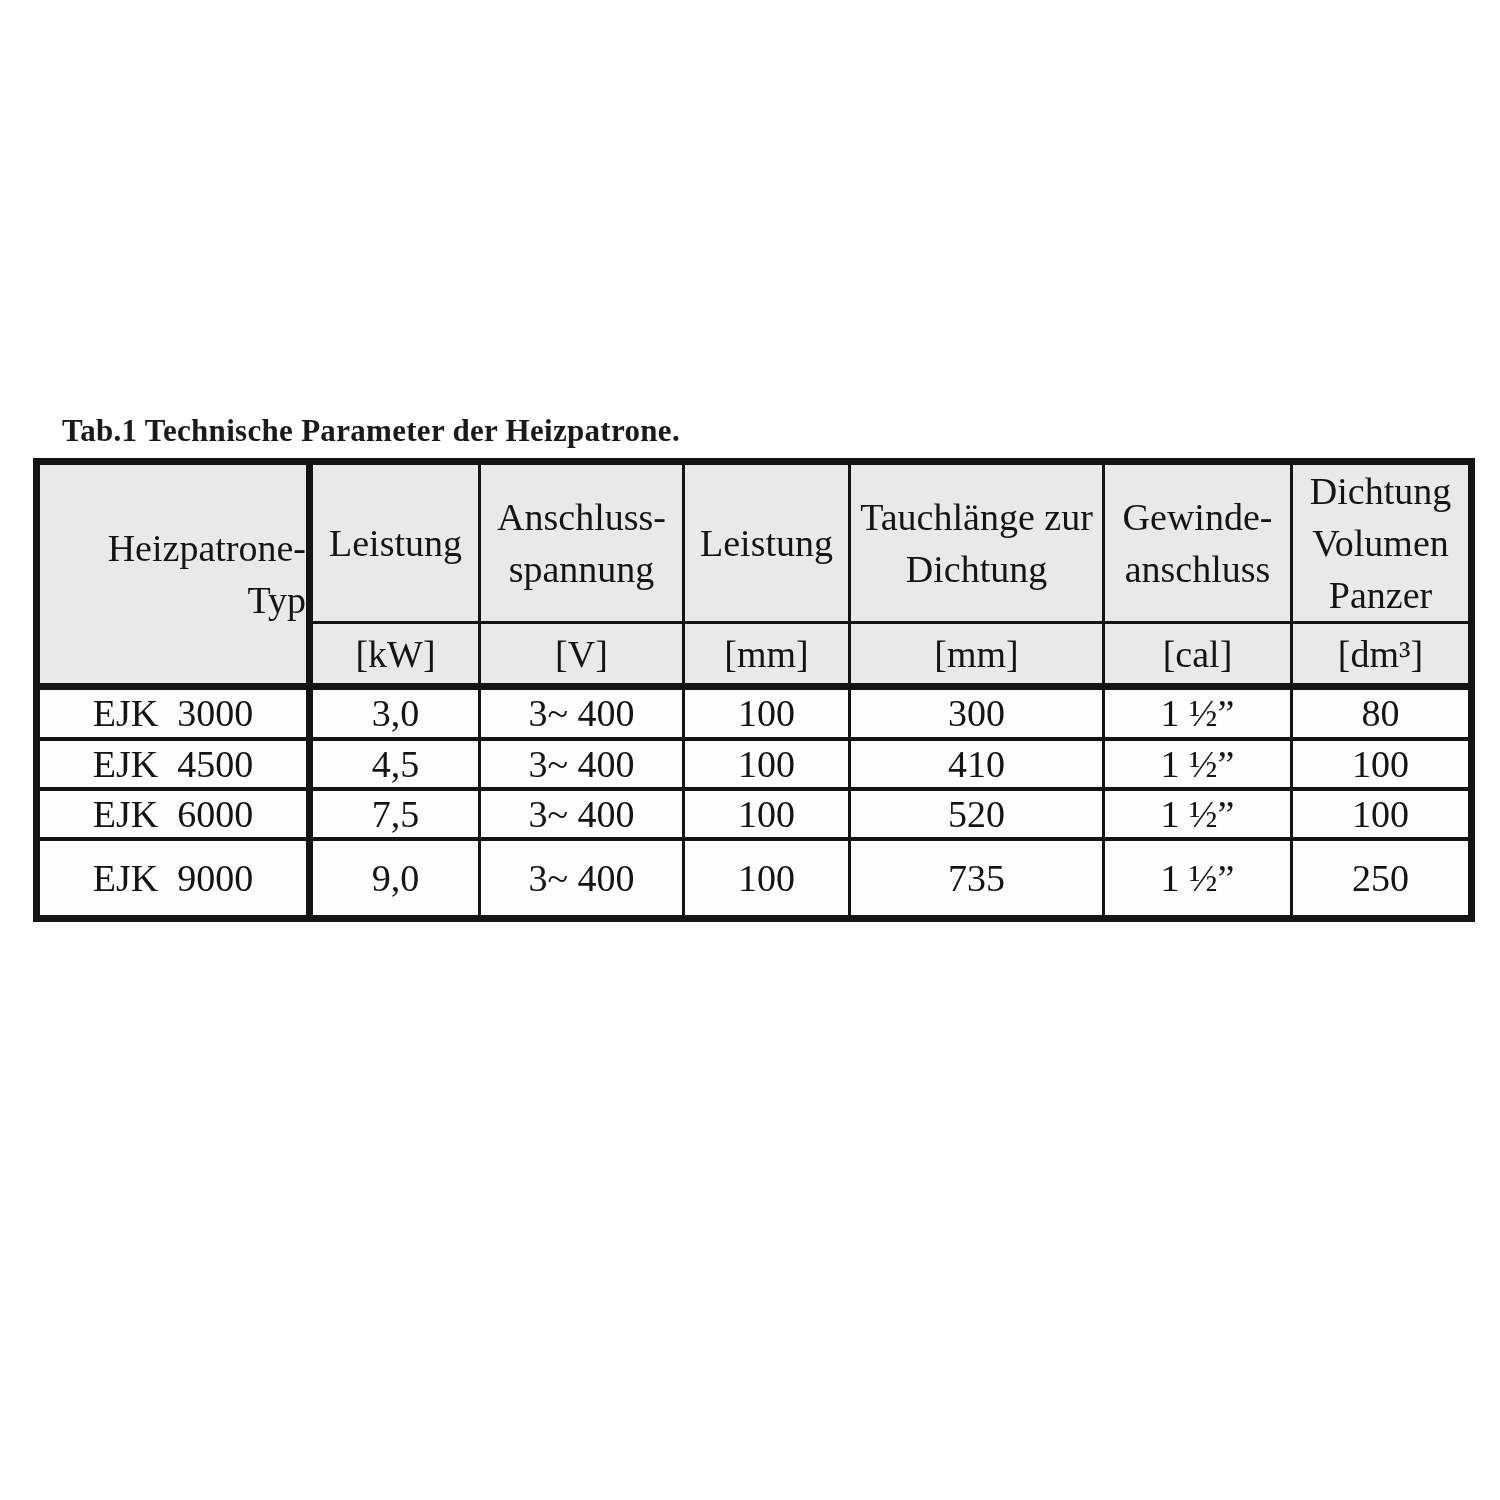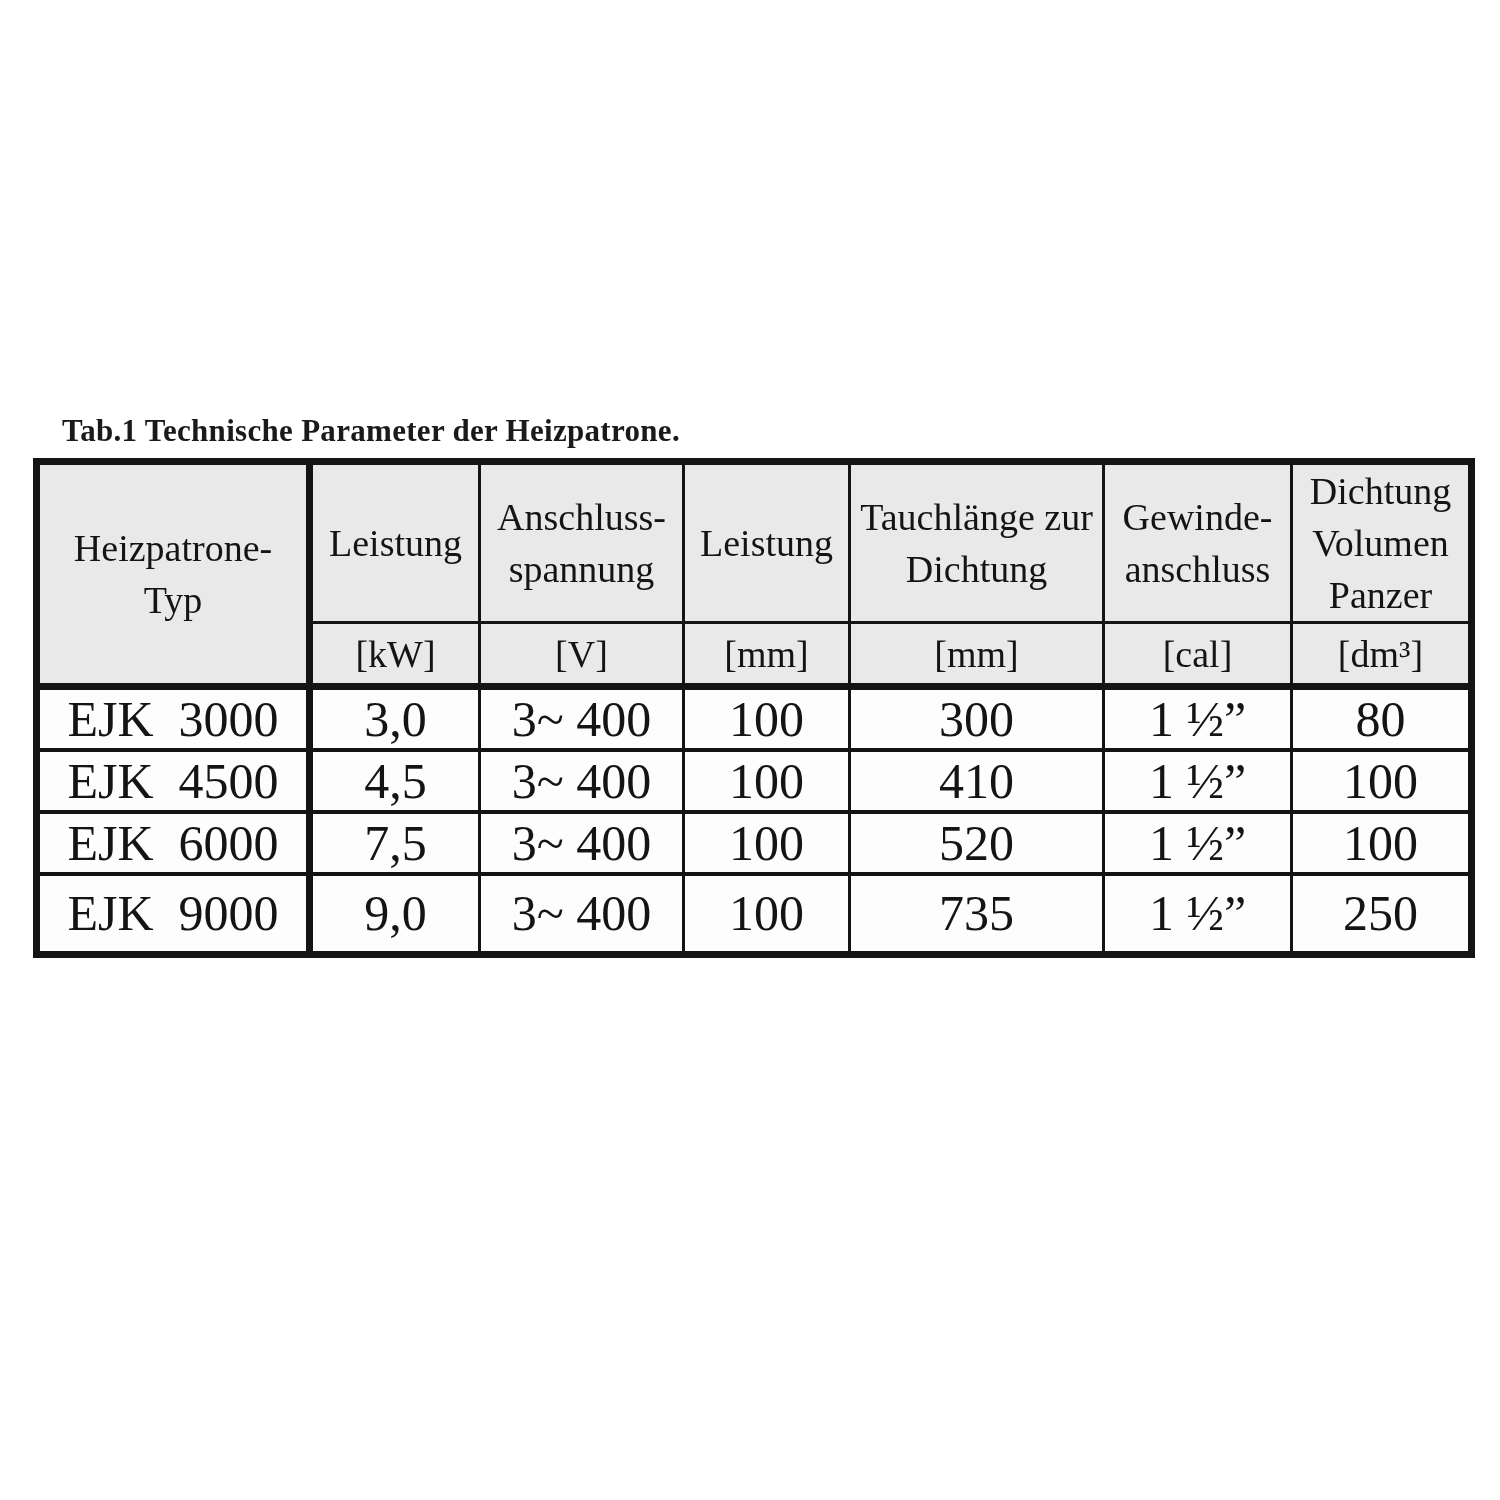--- a/index.html
+++ b/index.html
@@ -46,32 +46,33 @@
     font-size: 38px;
     line-height: 52px;
   }
   
   .col-type-edge {
     border-right-width: 7px !important;
   }
   
   th.th-type {
     border-bottom-width: 7px;
+    text-align: right;
   }
   thead tr.head-row {
     height: 152px;
   }
   thead tr.units-row {
     height: 64px;
   }
   thead tr.units-row th {
     border-bottom-width: 7px;
   }
   tbody td {
-    font-size: 50px;
+    font-size: 38px;
     background: #fdfdfd;
     border-top-width: 4px;
     border-bottom-width: 4px;
     white-space: pre;
   }
   tbody tr.r0 { height: 52px; }
   tbody tr.r1 { height: 50px; }
   tbody tr.r2 { height: 50px; }
   tbody tr.r3 { height: 80px; }
   .hline { display: block; }

